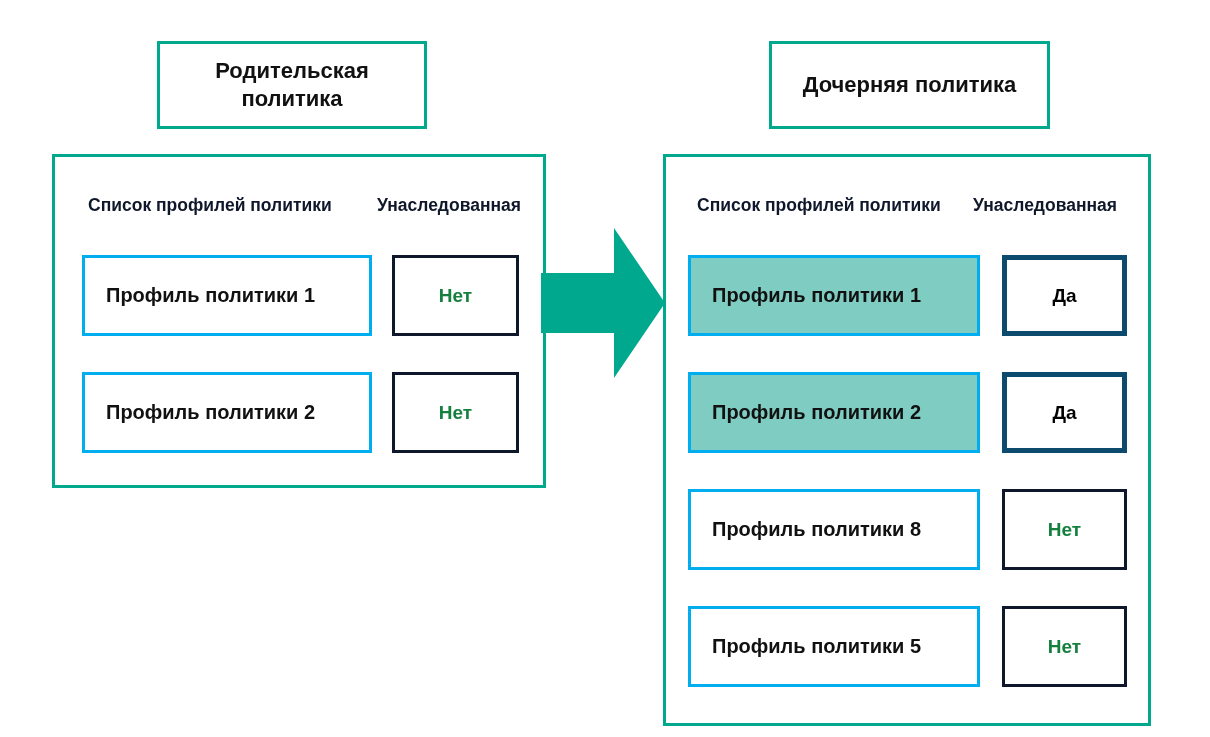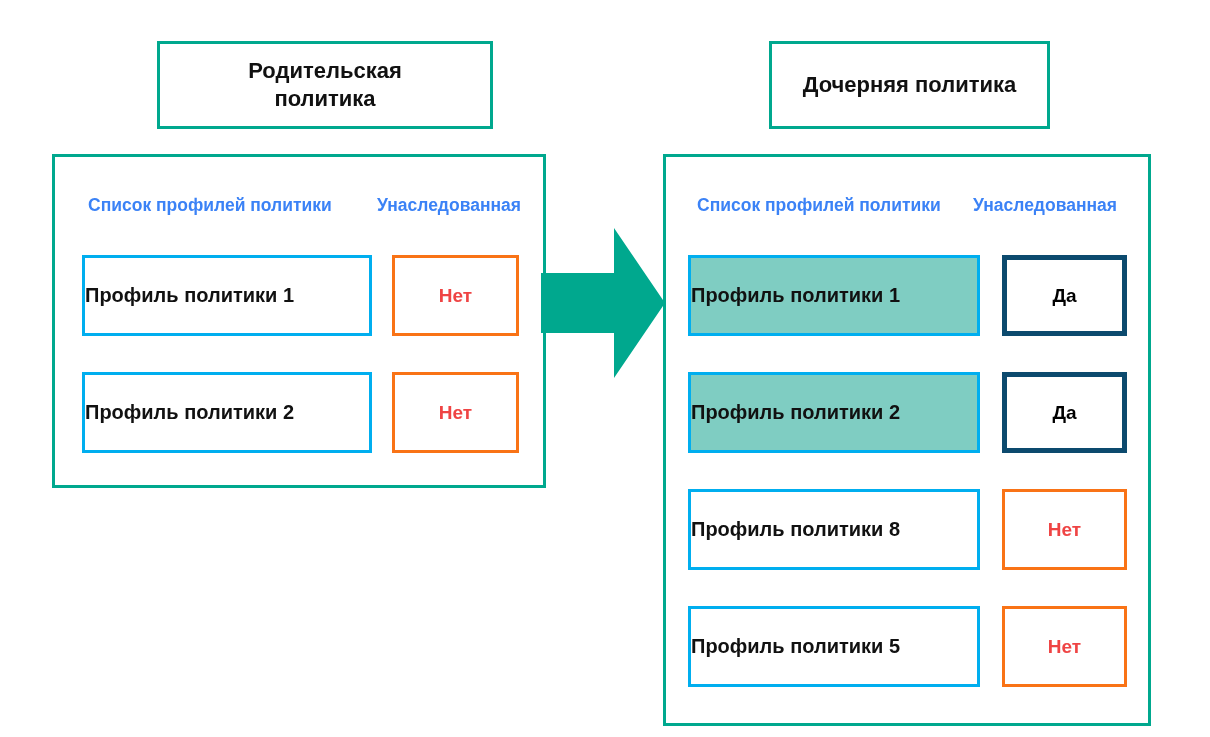--- a/index.html
+++ b/index.html
@@ -30,75 +30,76 @@
     align-items: center;
     justify-content: center;
     text-align: center;
     color: #111111;
     font-weight: bold;
     font-size: 22px;
     line-height: 1.28;
     padding: 4px 10px;
     white-space: pre-line;
   }
-  #title-parent { left: 157px; top: 41px; width: 336px; height: 88px; }
+  #title-parent { left: 157px; top: 41px; width: 270px; height: 88px; }
   #title-child  { left: 769px; top: 41px; width: 281px; height: 88px; }
 
   
   .panel {
     position: absolute;
     box-sizing: border-box;
     border: 3px solid #00a88e;
     background: #ffffff;
   }
   #panel-parent { left: 52px;  top: 154px; width: 494px; height: 334px; }
   #panel-child  { left: 663px; top: 154px; width: 488px; height: 572px; }
 
   
   .col-header {
     position: absolute;
-    color: #3b82f6;
+    color: #0f172a;
     font-weight: bold;
     font-size: 17.5px;
     white-space: nowrap;
   }
   #parent-header-profiles  { left: 88px;  top: 195px; }
   #parent-header-inherited { left: 377px; top: 195px; }
   #child-header-profiles   { left: 697px; top: 195px; }
   #child-header-inherited  { left: 973px; top: 195px; }
 
   
   .profile-box {
     position: absolute;
     box-sizing: border-box;
     border: 3px solid #00aeef;
     background: #ffffff;
     display: flex;
     align-items: center;
+    padding-left: 21px;
     color: #111111;
     font-weight: bold;
     font-size: 20px;
     white-space: nowrap;
   }
   .profile-box.highlighted {
     background: #7fcdc2;
   }
   .flag-box {
     position: absolute;
     box-sizing: border-box;
     background: #ffffff;
     display: flex;
     align-items: center;
     justify-content: center;
     font-weight: bold;
     font-size: 19px;
   }
   .flag-box.no {
-    border: 3px solid #f97316;
-    color: #ef4444;
+    border: 3px solid #0f172a;
+    color: #15803d;
   }
   .flag-box.yes {
     border: 5px solid #0c4a6e;
     color: #000000;
   }
 
   
   #parent-profile-0 { left: 82px; top: 255px; width: 290px; height: 81px; }
   #parent-profile-1 { left: 82px; top: 372px; width: 290px; height: 81px; }
   #parent-flag-0    { left: 392px; top: 255px; width: 127px; height: 81px; }

